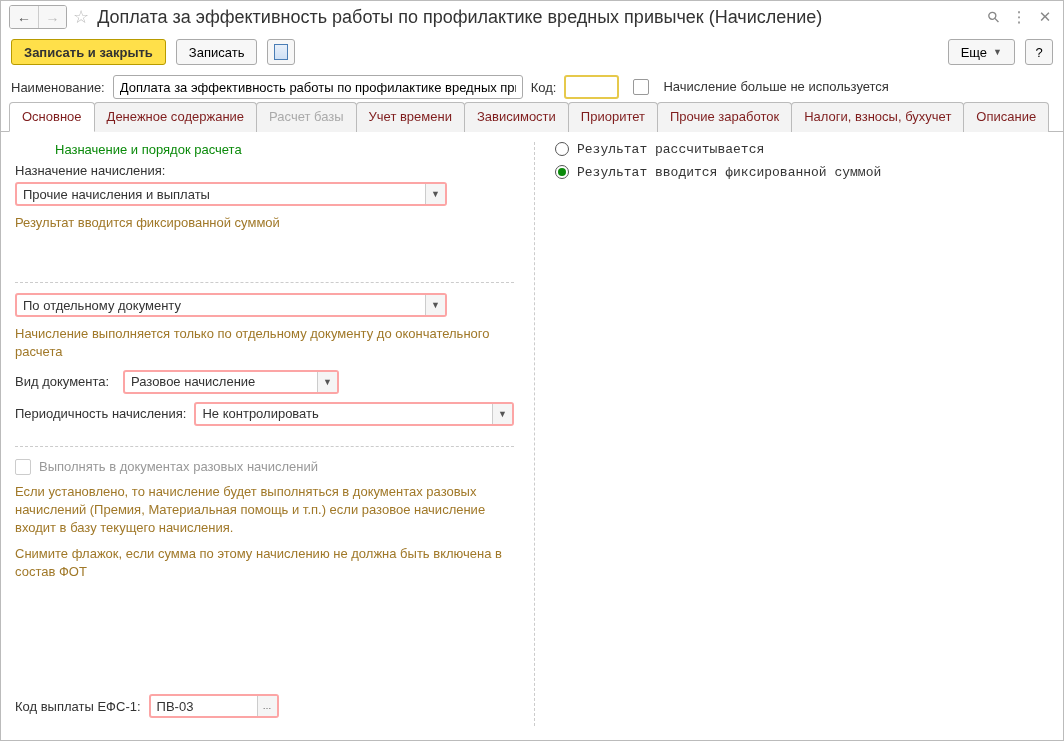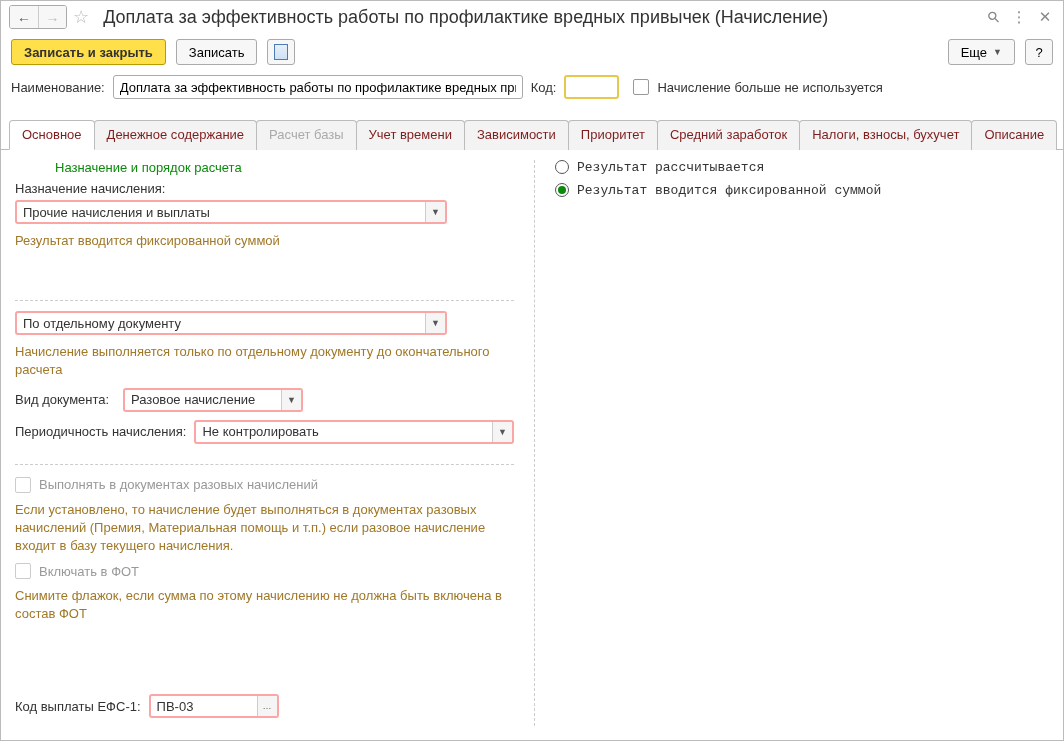--- a/index.html
+++ b/index.html
@@ -30,21 +30,21 @@
     width: 28px; height: 22px;
     background: #f7f7f7;
     border: none;
     display: flex; align-items: center; justify-content: center;
     font-size: 14px; color: #555;
     cursor: pointer;
   }
   .nav-btn + .nav-btn { border-left: 1px solid #ccc; }
   .nav-btn.disabled { color: #bbb; cursor: default; }
   .star-icon { color: #bbb; font-size: 18px; }
-  .title-text { font-size: 18px; color: #333; margin-left: 8px; flex: 0 0 auto; }
+  .title-text { font-size: 18px; color: #333; margin-left: 2px; flex: 0 0 auto; }
   .titlebar-spacer { flex: 1; }
   .titlebar-icon { width: 20px; text-align: center; color: #888; font-size: 15px; cursor: pointer; }
   .titlebar-icon.close { font-size: 15px; }
   
   .toolbar {
     display: flex;
     align-items: center;
     padding: 6px 10px 10px 10px;
     gap: 10px;
   }
@@ -66,35 +66,35 @@
     font-weight: bold;
     color: #333;
   }
   .btn.icon-only { width: 28px; padding: 0; justify-content: center; }
   .toolbar-spacer { flex: 1; }
   .btn .caret { font-size: 9px; color: #555; margin-left: 2px;}
   
   .name-row {
     display: flex;
     align-items: center;
-    padding: 0 10px 20px 10px;
+    padding: 0 10px 2px 10px;
     gap: 8px;
   }
   .name-row label { white-space: nowrap; }
   .text-input {
     height: 24px;
     border: 1px solid #aaa;
     border-radius: 3px;
     padding: 0 6px;
     font-size: 13px;
     background: #fff;
   }
   .name-input { width: 410px; }
   .code-input { width: 55px; border: 2px solid #e6c94b; }
-  .checkbox-wrap { display: flex; align-items: center; gap: 8px; margin-left: 6px; }
+  .checkbox-wrap { display: flex; gap: 14px; margin-left: 6px; }
   .checkbox {
     width: 16px; height: 16px; border: 1px solid #999; border-radius: 2px; background: #fff;
   }
   
   .tabs {
     display: flex;
     border-bottom: 1px solid #bbb;
     padding-left: 8px;
     gap: 0;
   }
@@ -244,21 +244,21 @@
     </div>
   </div>
 
   <div class="tabs">
     <div class="tab active">Основное</div>
     <div class="tab">Денежное содержание</div>
     <div class="tab disabled">Расчет базы</div>
     <div class="tab">Учет времени</div>
     <div class="tab">Зависимости</div>
     <div class="tab">Приоритет</div>
-    <div class="tab">Средний заработок</div>
+    <div class="tab">Прочие заработок</div>
     <div class="tab">Налоги, взносы, бухучет</div>
     <div class="tab">Описание</div>
   </div>
 
   <div class="content">
 
     <div class="col-left">
       <div class="section-title">Назначение и порядок расчета</div>
 
       <div class="field-row col">
@@ -275,21 +275,21 @@
       <div class="field-row col">
         <div class="select-wrap" style="width:432px">
           <div class="sel-text">По отдельному документу</div>
           <div class="sel-btn">▼</div>
         </div>
       </div>
       <div class="note">Начисление выполняется только по отдельному документу до окончательного расчета</div>
 
       <div class="field-row">
         <label style="width:100px">Вид документа:</label>
-        <div class="select-wrap" style="width:180px">
+        <div class="select-wrap" style="width:216px">
           <div class="sel-text">Разовое начисление</div>
           <div class="sel-btn">▼</div>
         </div>
       </div>
 
       <div class="field-row">
         <label>Периодичность начисления:</label>
         <div class="select-wrap" style="flex:1">
           <div class="sel-text">Не контролировать</div>
           <div class="sel-btn">▼</div>
@@ -297,24 +297,20 @@
       </div>
 
       <hr class="hr-dashed">
 
       <div class="field-row disabled-check">
         <span class="checkbox" style="border-color:#ccc"></span>
         <span>Выполнять в документах разовых начислений</span>
       </div>
       <div class="note">Если установлено, то начисление будет выполняться в документах разовых начислений (Премия, Материальная помощь и т.п.) если разовое начисление входит в базу текущего начисления.</div>
 
-      <div class="field-row disabled-check">
-        <span class="checkbox" style="border-color:#ccc"></span>
-        <span>Включать в ФОТ</span>
-      </div>
       <div class="note">Снимите флажок, если сумма по этому начислению не должна быть включена в состав ФОТ</div>
 
       <div class="flex-spacer"></div>
 
       <div class="field-row">
         <label>Код выплаты ЕФС-1:</label>
         <div class="select-wrap" style="width:130px">
           <div class="sel-text">ПВ-03</div>
           <div class="sel-btn">…</div>
         </div>

